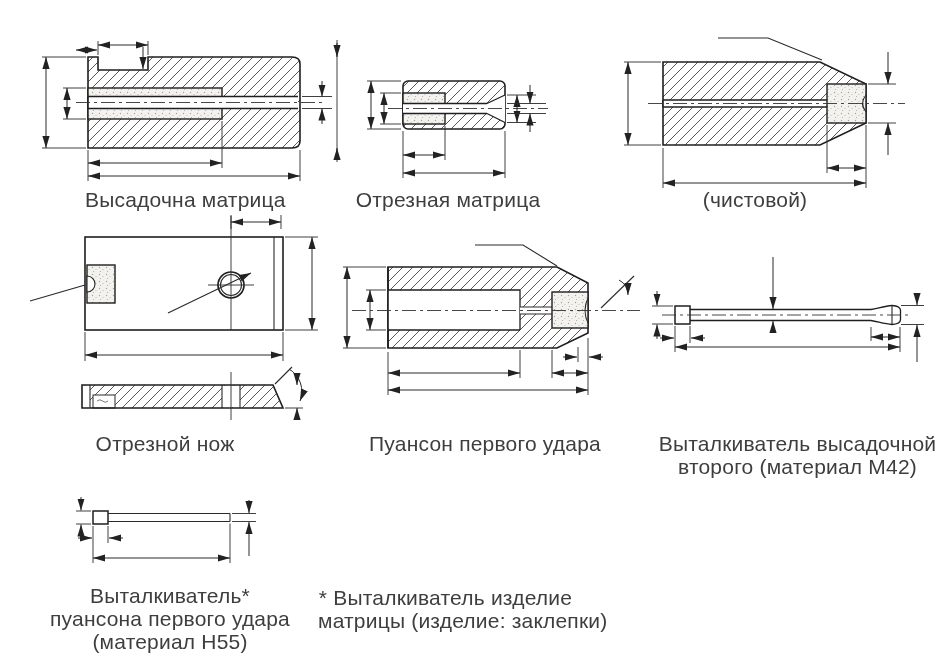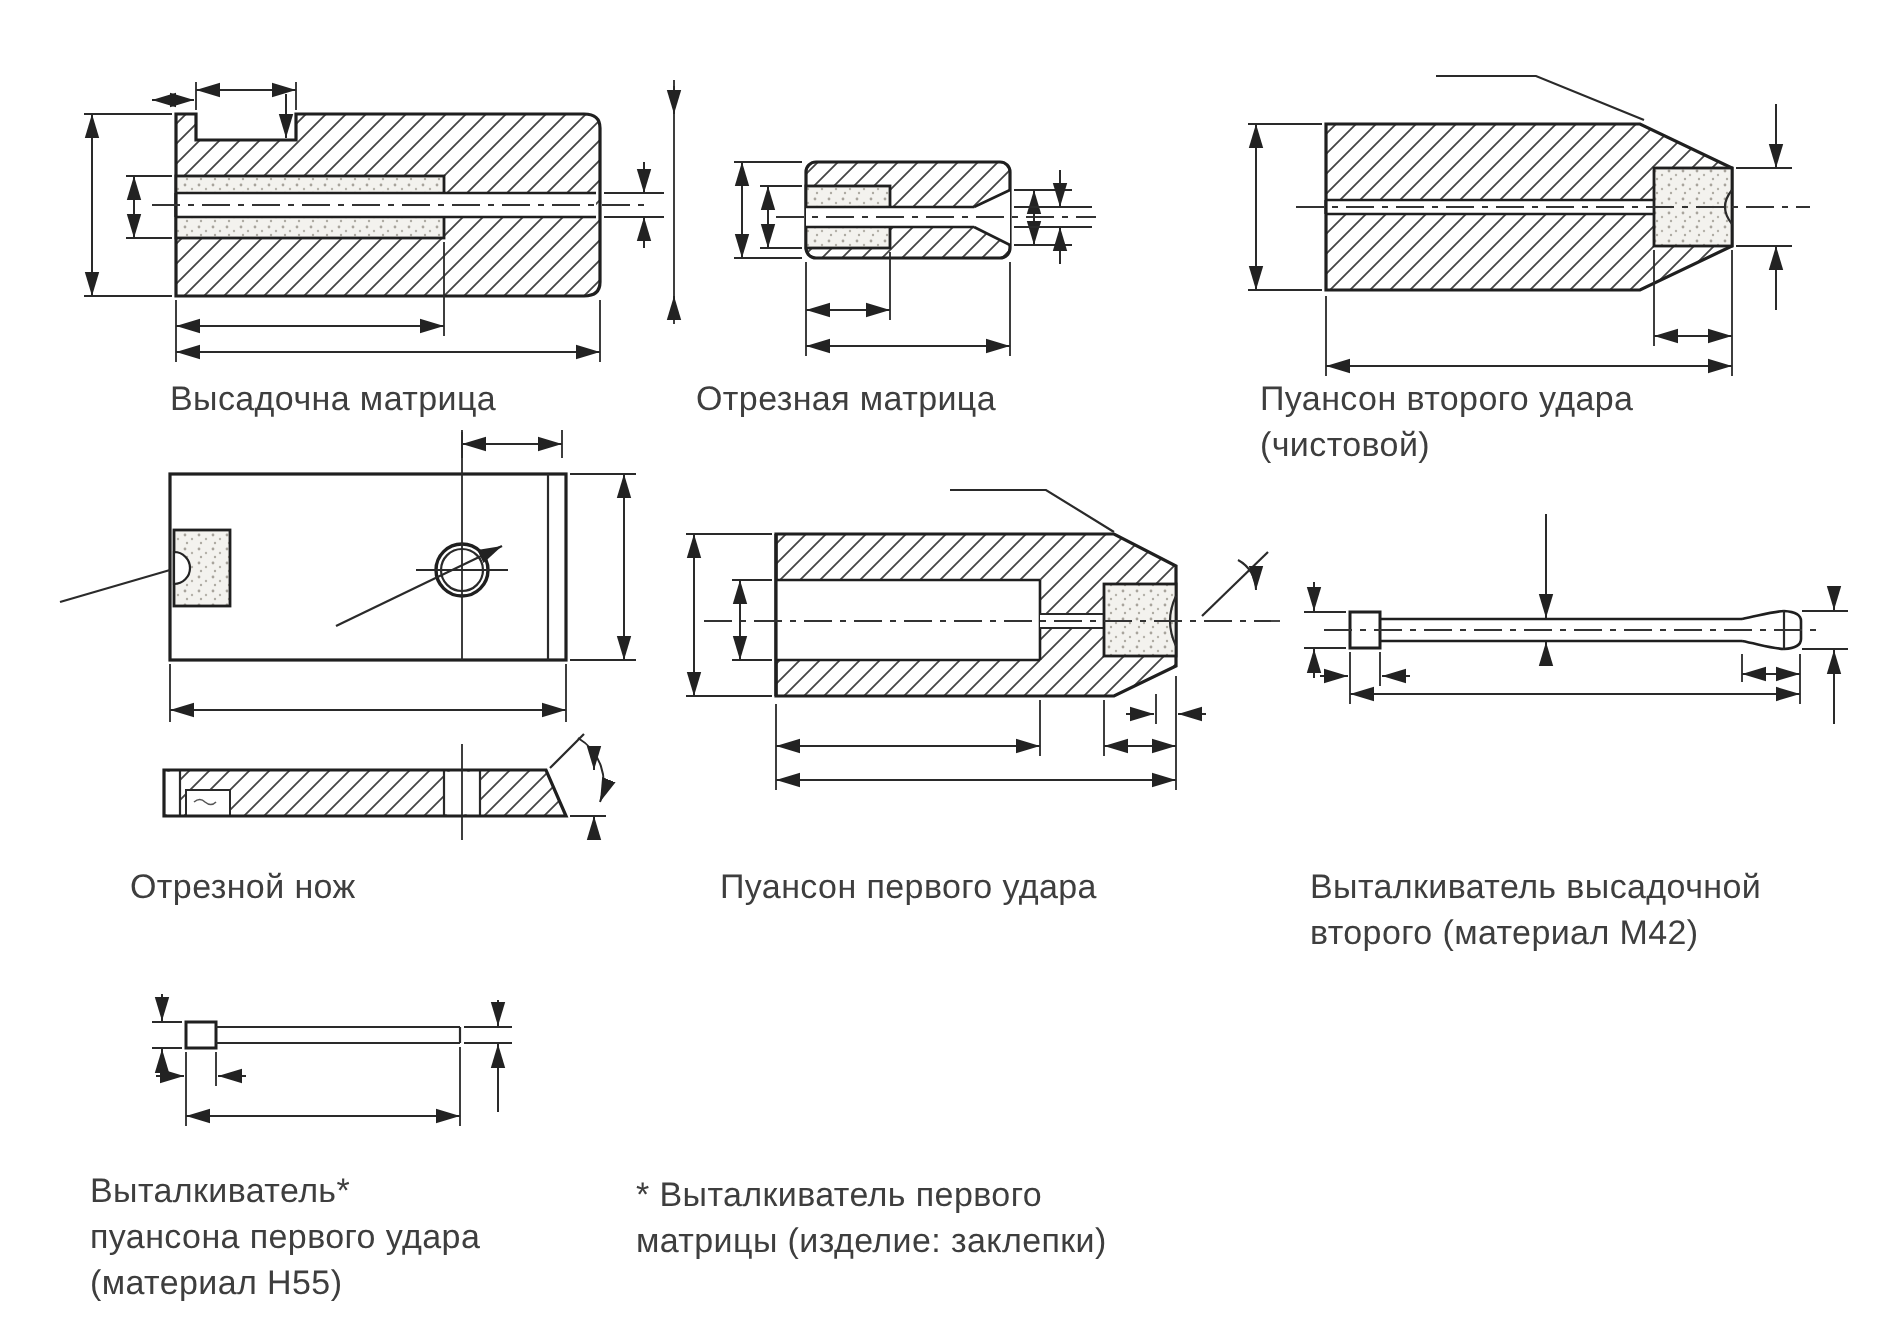--- a/index.html
+++ b/index.html
@@ -2,22 +2,22 @@
 <html><head>
 <meta charset="utf-8">
 <style>
   html,body{margin:0;padding:0;background:#ffffff;}
   #sheet{
     position:relative;width:950px;height:660px;background:#ffffff;overflow:hidden;
     font-family:"Liberation Sans", sans-serif;
   }
   #drawing-layer{position:absolute;left:0;top:0;}
   .caption{
-    position:absolute;color:#3e3e3e;
-    font-size:17px;line-height:23px;letter-spacing:0.2px;
+    position:absolute;text-align:center;color:#3e3e3e;
+    font-size:21px;line-height:23px;letter-spacing:0.2px;
   }
   .caption div{white-space:nowrap;}
   .body{fill:url(#hatch);stroke:#1f1f1f;stroke-width:1.6;}
   .outline{fill:none;stroke:#1f1f1f;stroke-width:1.6;}
   .stip{fill:url(#stip);stroke:#1f1f1f;stroke-width:1.4;}
   .ln{stroke:#1f1f1f;stroke-width:1.3;fill:none;}
   .thin{stroke:#2a2a2a;stroke-width:1.1;fill:none;}
   .ext{stroke:#2a2a2a;stroke-width:0.9;fill:none;}
   .dim{stroke:#2a2a2a;stroke-width:1;fill:none;}
   .cl{stroke:#333;stroke-width:0.9;fill:none;stroke-dasharray:14 4 3 4;}
@@ -228,21 +228,20 @@
 
 <div class="caption" style="left:85px;top:188px;width:200px">
   <div>Высадочна матрица</div>
 </div>
 
 <div class="caption" style="left:348px;top:188px;width:200px">
   <div>Отрезная матрица</div>
 </div>
 
 <div class="caption" style="left:630px;top:188px;width:250px">
-  <div>Пуансон второго удара</div>
   <div>(чистовой)</div>
 </div>
 
 <div class="caption" style="left:65px;top:432px;width:200px">
   <div>Отрезной нож</div>
 </div>
 
 <div class="caption" style="left:360px;top:432px;width:250px">
   <div>Пуансон первого удара</div>
 </div>
@@ -252,17 +251,17 @@
   <div>второго (материал М42)</div>
 </div>
 
 <div class="caption" style="left:45px;top:584px;width:250px">
   <div>Выталкиватель*</div>
   <div>пуансона первого удара</div>
   <div>(материал Н55)</div>
 </div>
 
 <div class="caption" style="left:318px;top:586px;width:255px">
-  <div>* Выталкиватель первого</div>
+  <div>* Выталкиватель изделие</div>
   <div>матрицы (изделие: заклепки)</div>
 </div>
 
 </div>
 
 </body></html>

